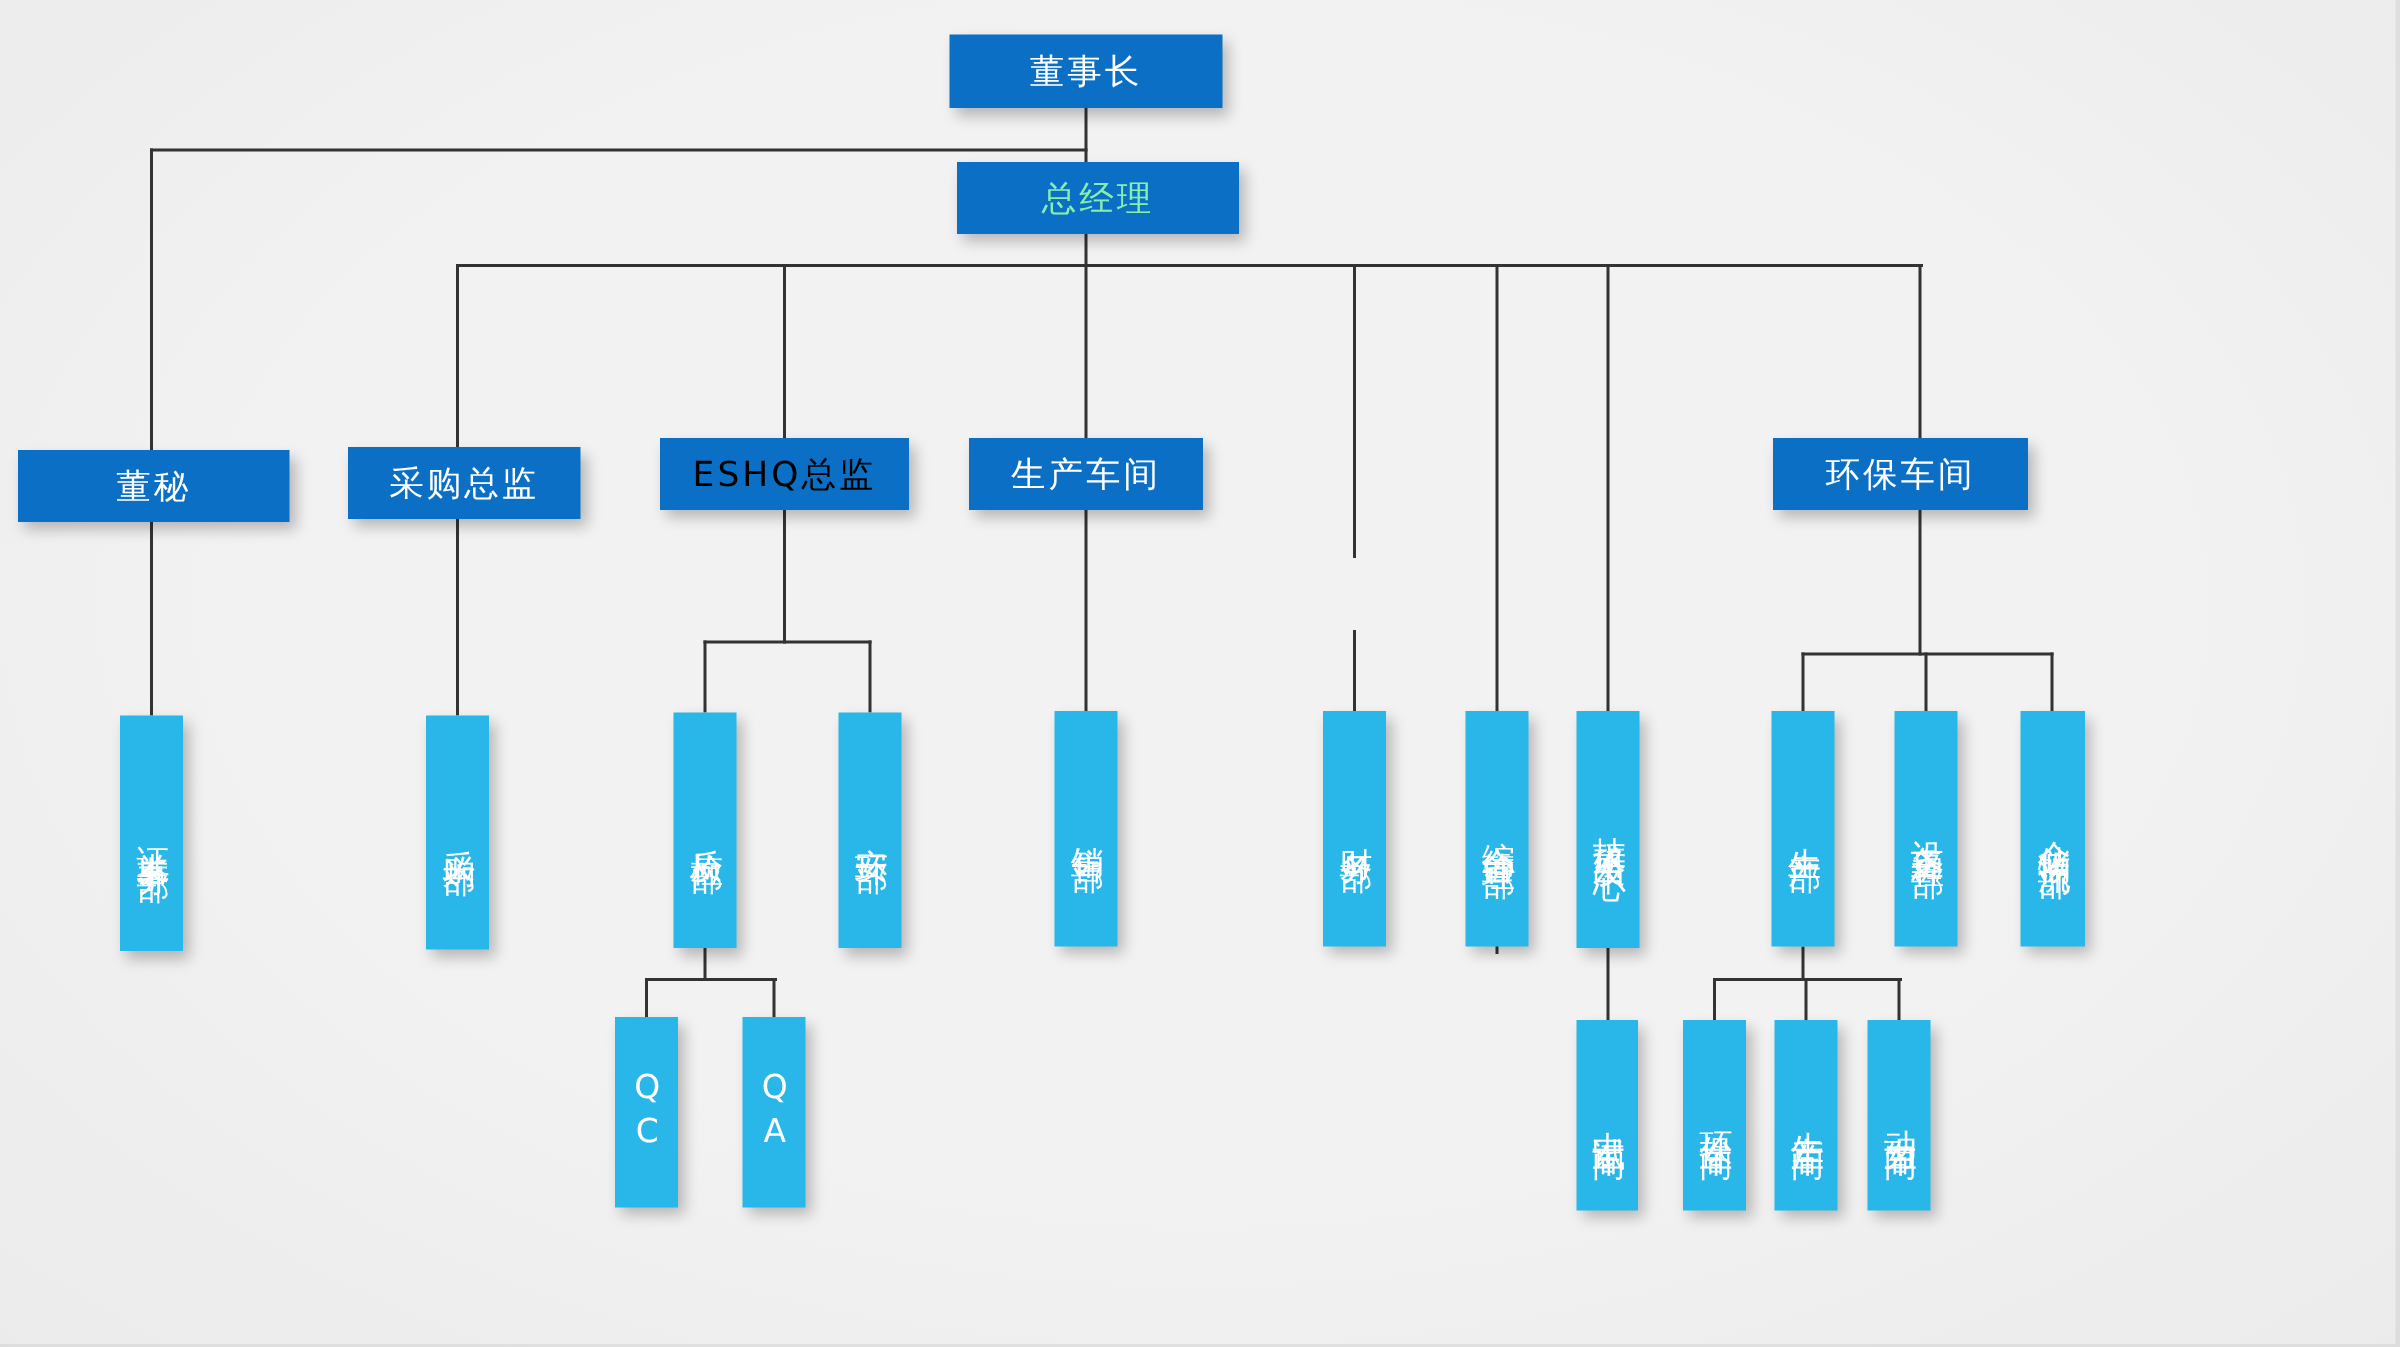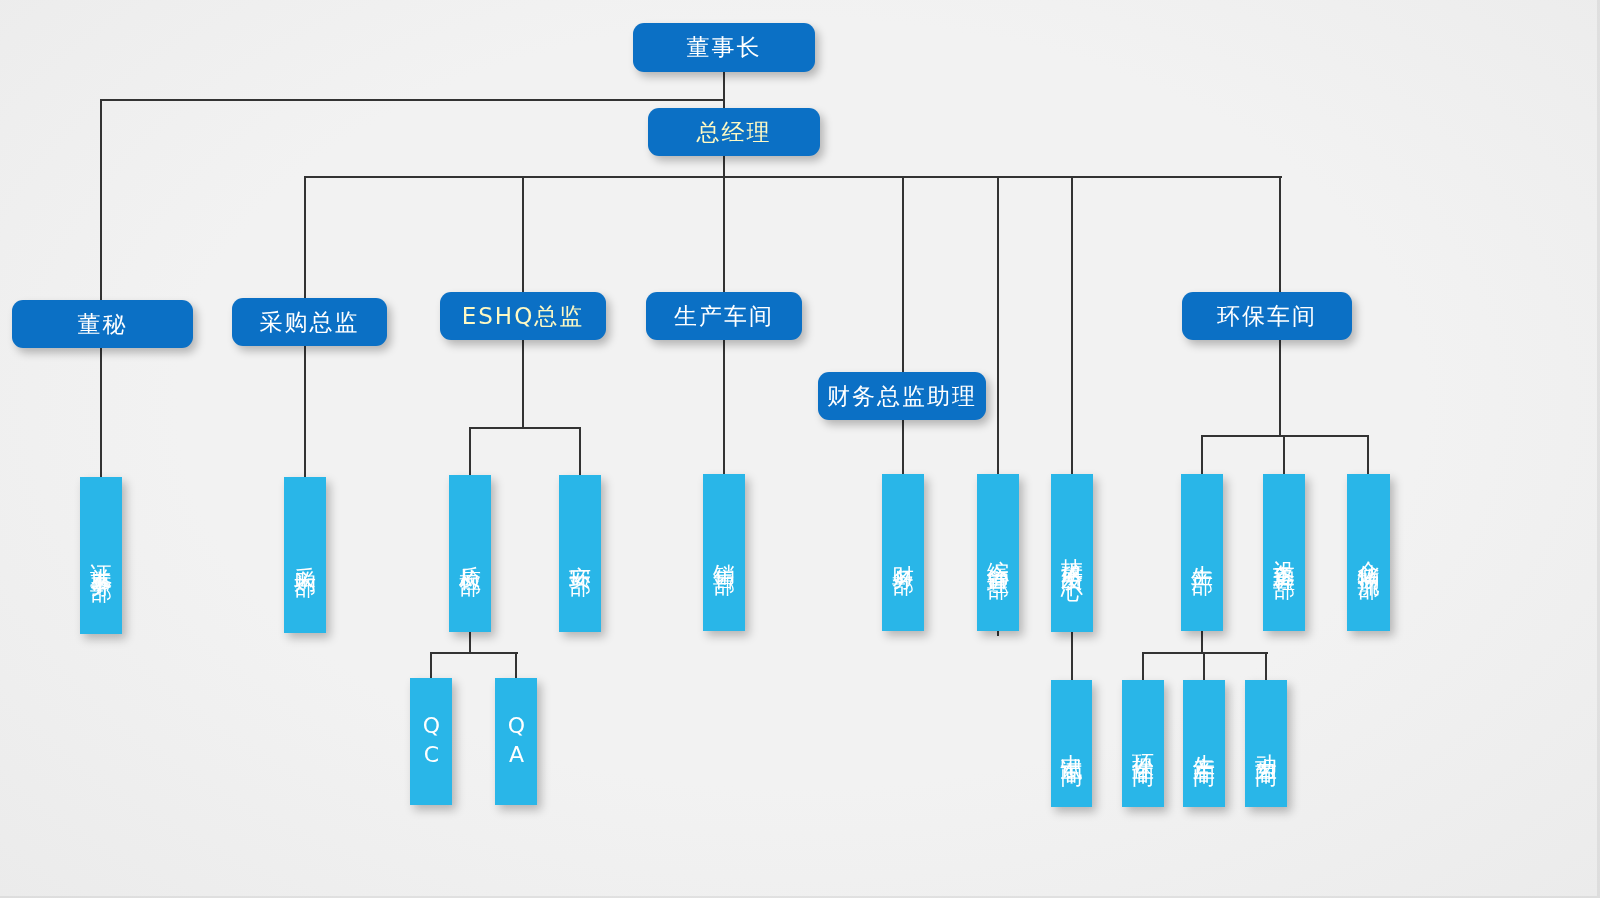--- a/index.html
+++ b/index.html
@@ -28,21 +28,20 @@
     justify-content: center;
     color: #ffffff;
     box-shadow: 4px 5px 9px rgba(0,0,0,0.25);
     box-sizing: border-box;
     user-select: none;
   }
   .node.h {
     font-size: 23px;
     letter-spacing: 2px;
     white-space: nowrap;
-    border-radius: 11px;
   }
   .node.v {
     writing-mode: vertical-rl;
     text-orientation: upright;
     font-size: 22px;
     letter-spacing: 4px;
     line-height: 1;
   }
 </style>
 </head>
@@ -80,26 +79,25 @@
       <div class="line" style="left: 1283px; top: 435px; width: 2px; height: 40px; background: rgb(51, 51, 51);"></div>
       <div class="line" style="left: 1367px; top: 435px; width: 2px; height: 40px; background: rgb(51, 51, 51);"></div>
       <div class="line" style="left: 1201px; top: 631px; width: 2px; height: 23px; background: rgb(51, 51, 51);"></div>
       <div class="line" style="left: 1142px; top: 652px; width: 126px; height: 2px; background: rgb(51, 51, 51);"></div>
       <div class="line" style="left: 1142px; top: 652px; width: 2px; height: 29px; background: rgb(51, 51, 51);"></div>
       <div class="line" style="left: 1203px; top: 652px; width: 2px; height: 29px; background: rgb(51, 51, 51);"></div>
       <div class="line" style="left: 1265px; top: 652px; width: 2px; height: 29px; background: rgb(51, 51, 51);"></div>
     </div>
   <div class="layer">
       <div class="node h" style="left: 633px; top: 23px; width: 182px; height: 49px; background: rgb(11, 112, 197); color: rgb(255, 255, 255);">董事长</div>
-      <div class="node h" style="left: 638px; top: 108px; width: 172px; height: 48px; background: rgb(11, 112, 197); color: #fef9c3; margin-left: 10px;">总经理</div>
+      <div class="node h" style="left: 638px; top: 108px; width: 188px; height: 48px; background: rgb(11, 112, 197); color: #86efac;">总经理</div>
       <div class="node h" style="left: 12px; top: 300px; width: 181px; height: 48px; background: rgb(11, 112, 197); color: rgb(255, 255, 255);">董秘</div>
       <div class="node h" style="left: 232px; top: 298px; width: 155px; height: 48px; background: rgb(11, 112, 197); color: rgb(255, 255, 255);">采购总监</div>
-      <div class="node h" style="left: 440px; top: 292px; width: 166px; height: 48px; background: rgb(11, 112, 197); color: #fef9c3;">ESHQ总监</div>
+      <div class="node h" style="left: 440px; top: 292px; width: 166px; height: 48px; background: rgb(11, 112, 197); color: #000000;">ESHQ总监</div>
       <div class="node h" style="left: 646px; top: 292px; width: 156px; height: 48px; background: rgb(11, 112, 197); color: rgb(255, 255, 255);">生产车间</div>
-      <div class="node h" style="left: 818px; top: 372px; width: 168px; height: 48px; background: rgb(11, 112, 197); color: rgb(255, 255, 255);">财务总监助理</div>
       <div class="node v" style="left: 977px; top: 474px; width: 42px; height: 157px; background: rgb(41, 182, 232); color: rgb(255, 255, 255);">综合管理部</div>
       <div class="node v" style="left: 1051px; top: 474px; width: 42px; height: 158px; background: rgb(41, 182, 232); color: rgb(255, 255, 255);">技术研发中心</div>
       <div class="node h" style="left: 1182px; top: 292px; width: 170px; height: 48px; background: rgb(11, 112, 197); color: rgb(255, 255, 255);">环保车间</div>
       <div class="node v" style="left: 80px; top: 477px; width: 42px; height: 157px; background: rgb(41, 182, 232); color: rgb(255, 255, 255);">证券事务部</div>
       <div class="node v" style="left: 284px; top: 477px; width: 42px; height: 156px; background: rgb(41, 182, 232); color: rgb(255, 255, 255);">采购部</div>
       <div class="node v" style="left: 449px; top: 475px; width: 42px; height: 157px; background: rgb(41, 182, 232); color: rgb(255, 255, 255);">质检部</div>
       <div class="node v" style="left: 559px; top: 475px; width: 42px; height: 157px; background: rgb(41, 182, 232); color: rgb(255, 255, 255);">安环部</div>
       <div class="node v" style="left: 410px; top: 678px; width: 42px; height: 127px; background: rgb(41, 182, 232); color: rgb(255, 255, 255);">QC</div>
       <div class="node v" style="left: 495px; top: 678px; width: 42px; height: 127px; background: rgb(41, 182, 232); color: rgb(255, 255, 255);">QA</div>
       <div class="node v" style="left: 703px; top: 474px; width: 42px; height: 157px; background: rgb(41, 182, 232); color: rgb(255, 255, 255);">销售部</div>

